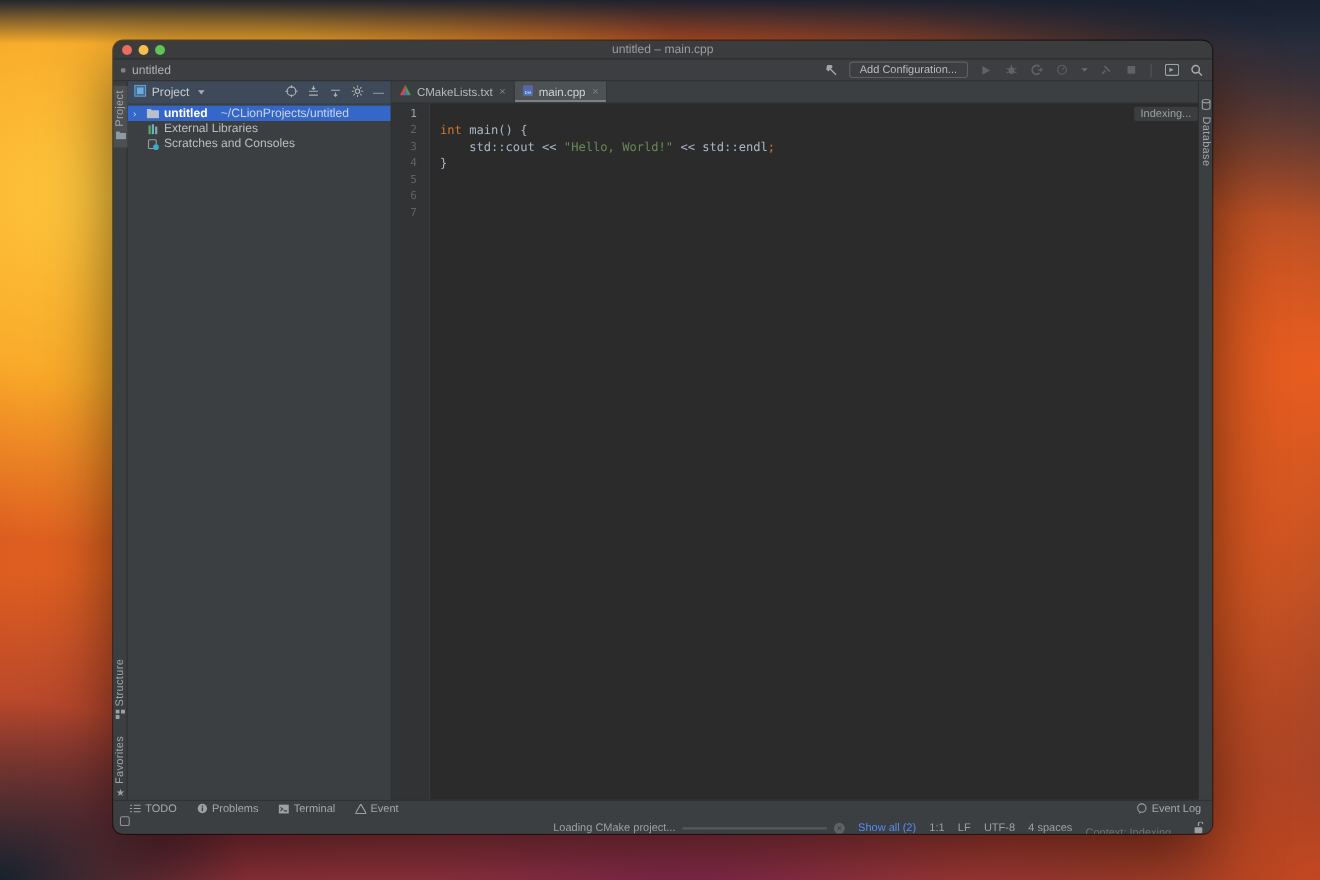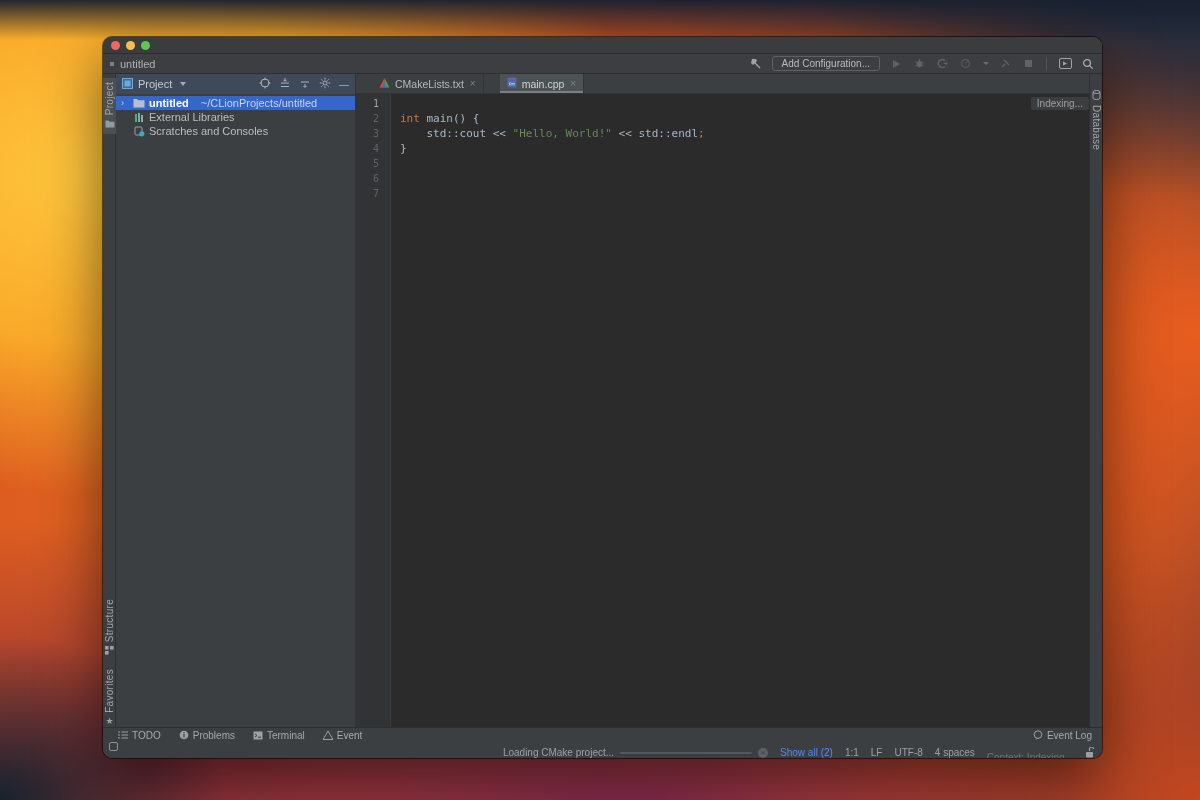--- a/index.html
+++ b/index.html
@@ -77,21 +77,21 @@
   .tree-row.selected { background:#3566C9; color:#FFFFFF; }
   .tree-chevron { width:8px; color:#D6DAE0; font-size:9px; line-height:14px; }
   .tree-indent { width:8px; }
   .tree-name-b { font-weight:bold; color:#FFFFFF; }
   .tree-path { color:#CBD4E4; margin-left:8px; }
   .ti { width:12px; height:12px; flex:0 0 12px; display:flex; align-items:center; justify-content:center; }
 
   
   .editor-col { flex:1; display:flex; flex-direction:column; min-width:0; }
   .tabs { height:20px; background:#3C3F41; border-bottom:1px solid #323436; display:flex; align-items:stretch; }
-  .tab { display:flex; align-items:center; gap:5px; padding:0 7px; font-size:10.5px; color:#B4B8BC; border-right:1px solid #323436;margin-left:16px; }
+  .tab { display:flex; align-items:center; gap:5px; padding:0 7px; font-size:10.5px; color:#B4B8BC; border-right:1px solid #323436; }
   .tab .close { color:#7E8284; font-size:10px; margin-left:1px; }
   .tab.active { background:#4D5254; color:#CED2D6; box-shadow:inset 0 -2px 0 #7A8084; }
 
   .editor-body { flex:1; display:flex; background:#2B2B2B; position:relative; font-family:"DejaVu Sans Mono",monospace; }
   .gutter { width:35px; background:#313335; border-right:1px solid #393B3D; padding-top:2px; }
   .ln-num { height:15px; line-height:15px; text-align:right; padding-right:11px; font-size:10px; color:#606366; }
   .ln-num.active { color:#A4A3A3; }
   .code { flex:1; padding-top:2px; position:relative; min-width:0; }
   .code-line { height:15px; line-height:15px; font-size:11px; color:#A9B7C6; white-space:pre; padding-left:9px; }
   .code-line.caret-line { background:#323232; }
@@ -116,20 +116,21 @@
   .dim { color:#6F7275;margin-top:10px; }
 </style>
 </head>
 <body>
 
 <div class="desktop"></div>
 
 <div class="window">
 
   <div class="titlebar">
+    <div class="win-title">untitled – main.cpp</div>
     <div class="traffic">
       <div class="tl red"></div>
       <div class="tl yellow"></div>
       <div class="tl green"></div>
     </div>
   </div>
 
   <div class="toolbar">
     <div class="nav-left">
       <div class="nav-dot"></div>

